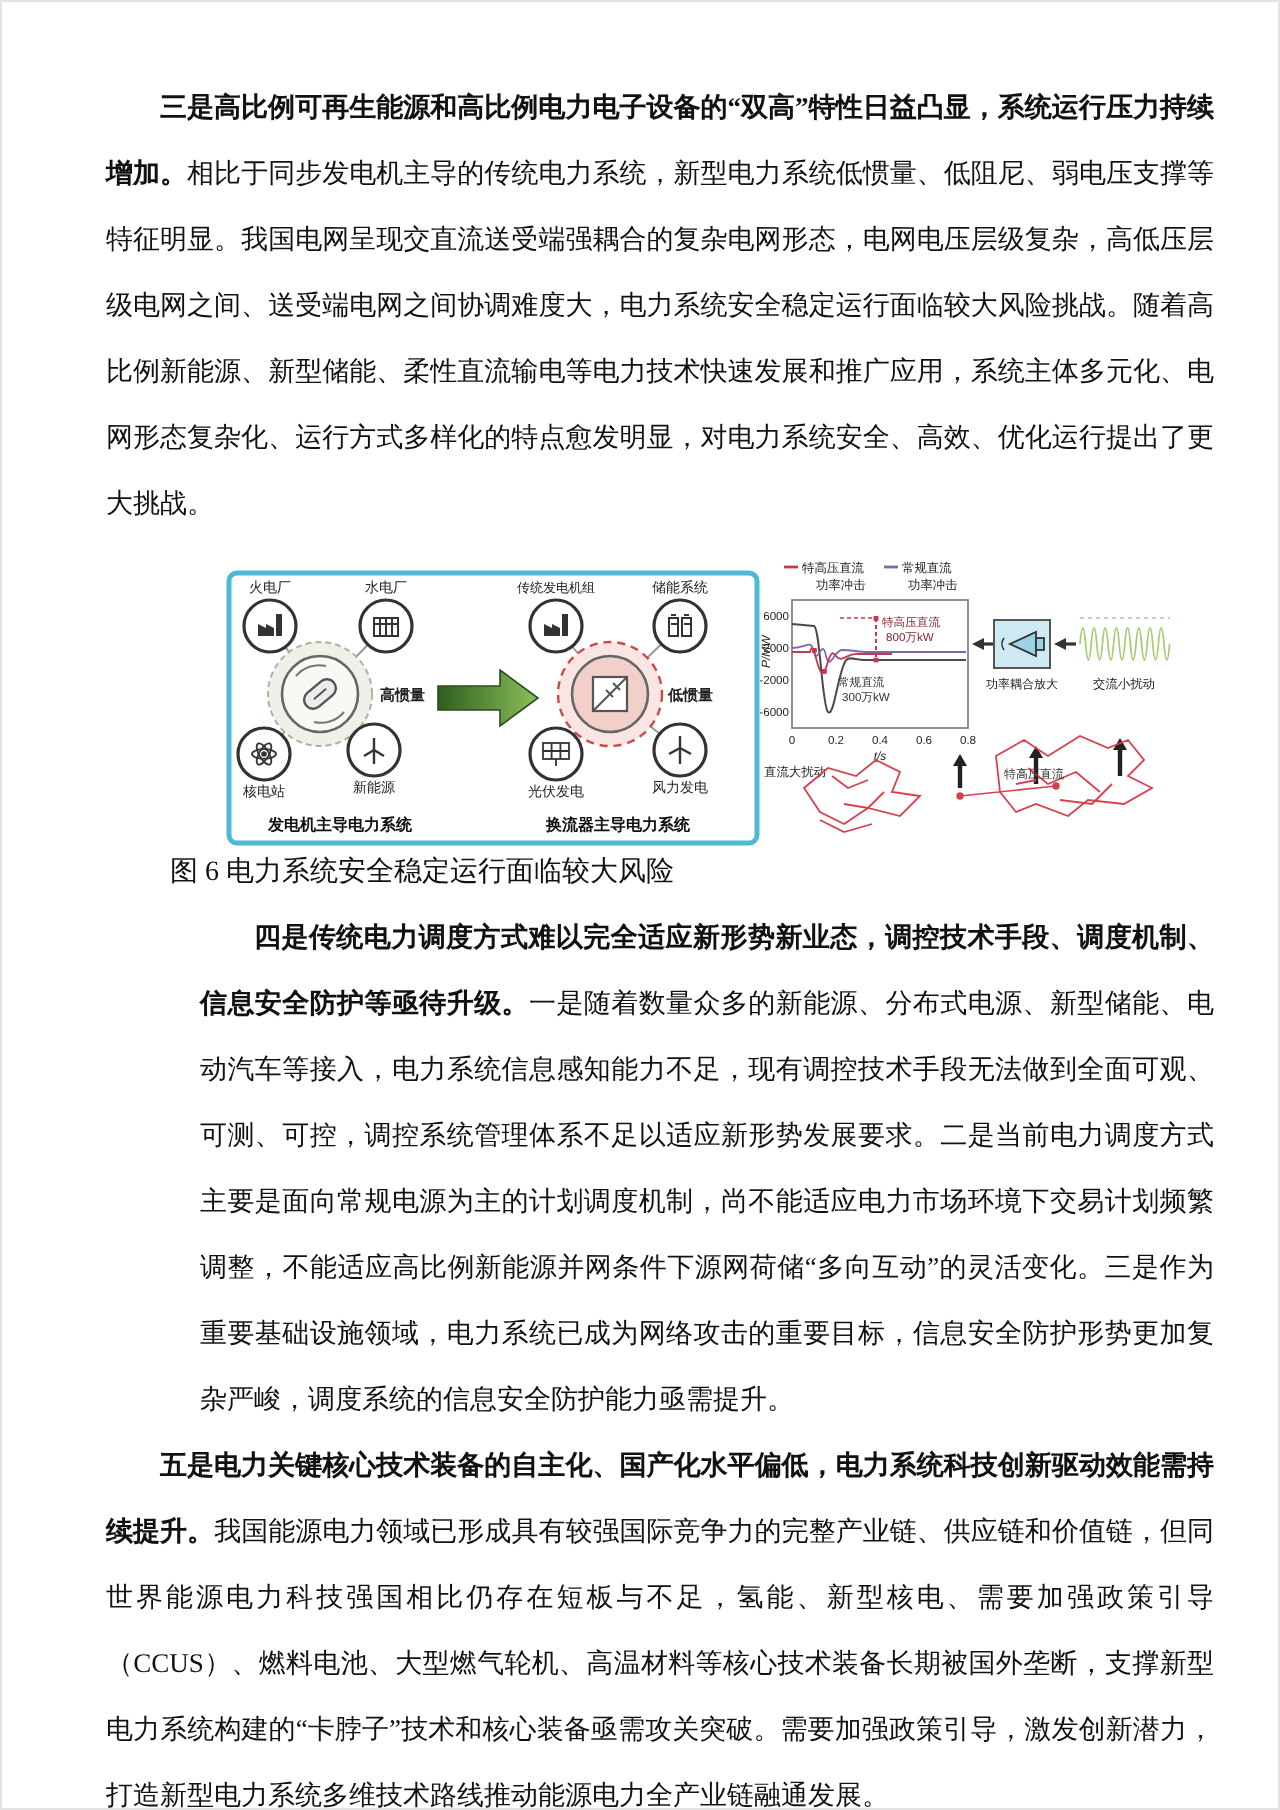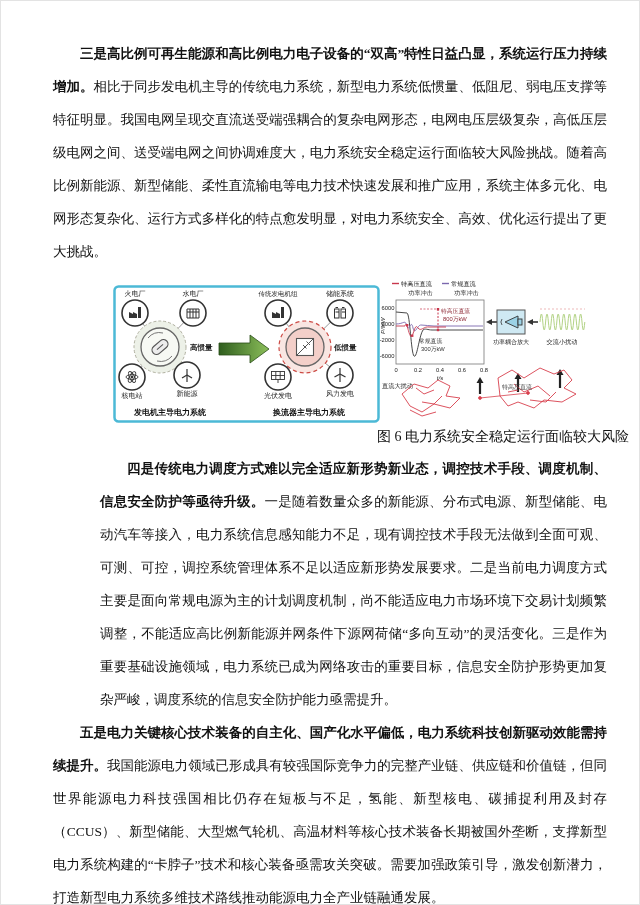--- a/index.html
+++ b/index.html
@@ -13,21 +13,21 @@
   .para {
     font-size:13.5px; line-height:33px; text-align:justify;
     text-indent:2em; color:#111;
   }
   .para b { font-weight:700; }
   .para + .para { margin-top:0; }
   .fig-wrap { margin:8px 0 0 60px; width:516px; }
   .fig-row { display:flex; align-items:center; }
   .left-box { margin-top:8px; }
   .fig-caption {
-    text-align:right; font-size:14px; color:#111;
+    text-align:left; font-size:14px; color:#111;
     margin:2px 0 4px -28px; line-height:22px;
   }
   svg text { font-family:"Liberation Sans","DejaVu Sans",sans-serif; }
   .p2 { margin-top:4px;margin-left:47px; }
   .p3 { margin-top:12px; }
 </style>
 </head>
 <body>
 
 <div class="page">
@@ -228,15 +228,15 @@
         </g>
         <text x="122" y="113" font-size="6" fill="#333">特高压直流</text>
       </svg>
     </div>
 
     <div class="fig-caption">图 6  电力系统安全稳定运行面临较大风险</div>
   </div>
 
   <p class="para p2"><b>四是传统电力调度方式难以完全适应新形势新业态，调控技术手段、调度机制、信息安全防护等亟待升级。</b><span>一是随着数量众多的新能源、分布式电源、新型储能、电动汽车等接入，电力系统信息感知能力不足，现有调控技术手段无法做到全面可观、可测、可控，调控系统管理体系不足以适应新形势发展要求。二是当前电力调度方式主要是面向常规电源为主的计划调度机制，尚不能适应电力市场环境下交易计划频繁调整，不能适应高比例新能源并网条件下源网荷储“多向互动”的灵活变化。三是作为重要基础设施领域，电力系统已成为网络攻击的重要目标，信息安全防护形势更加复杂严峻，调度系统的信息安全防护能力亟需提升。</span></p>
 
-  <p class="para p3"><b>五是电力关键核心技术装备的自主化、国产化水平偏低，电力系统科技创新驱动效能需持续提升。</b><span>我国能源电力领域已形成具有较强国际竞争力的完整产业链、供应链和价值链，但同世界能源电力科技强国相比仍存在短板与不足，氢能、新型核电、碳捕捉利用及封存（CCUS）、新型储能、大型燃气轮机、高温材料等核心技术装备长期被国外垄断，支撑新型电力系统构建的“卡脖子”技术和核心装备亟需攻关突破。需要加强政策引导，激发创新潜力，打造新型电力系统多维技术路线推动能源电力全产业链融通发展。</span></p>
+  <p class="para p3"><b>五是电力关键核心技术装备的自主化、国产化水平偏低，电力系统科技创新驱动效能需持续提升。</b><span>我国能源电力领域已形成具有较强国际竞争力的完整产业链、供应链和价值链，但同世界能源电力科技强国相比仍存在短板与不足，氢能、新型核电、需要加强政策引导（CCUS）、燃料电池、大型燃气轮机、高温材料等核心技术装备长期被国外垄断，支撑新型电力系统构建的“卡脖子”技术和核心装备亟需攻关突破。需要加强政策引导，激发创新潜力，打造新型电力系统多维技术路线推动能源电力全产业链融通发展。</span></p>
 
 </div>
 
 </body></html>

